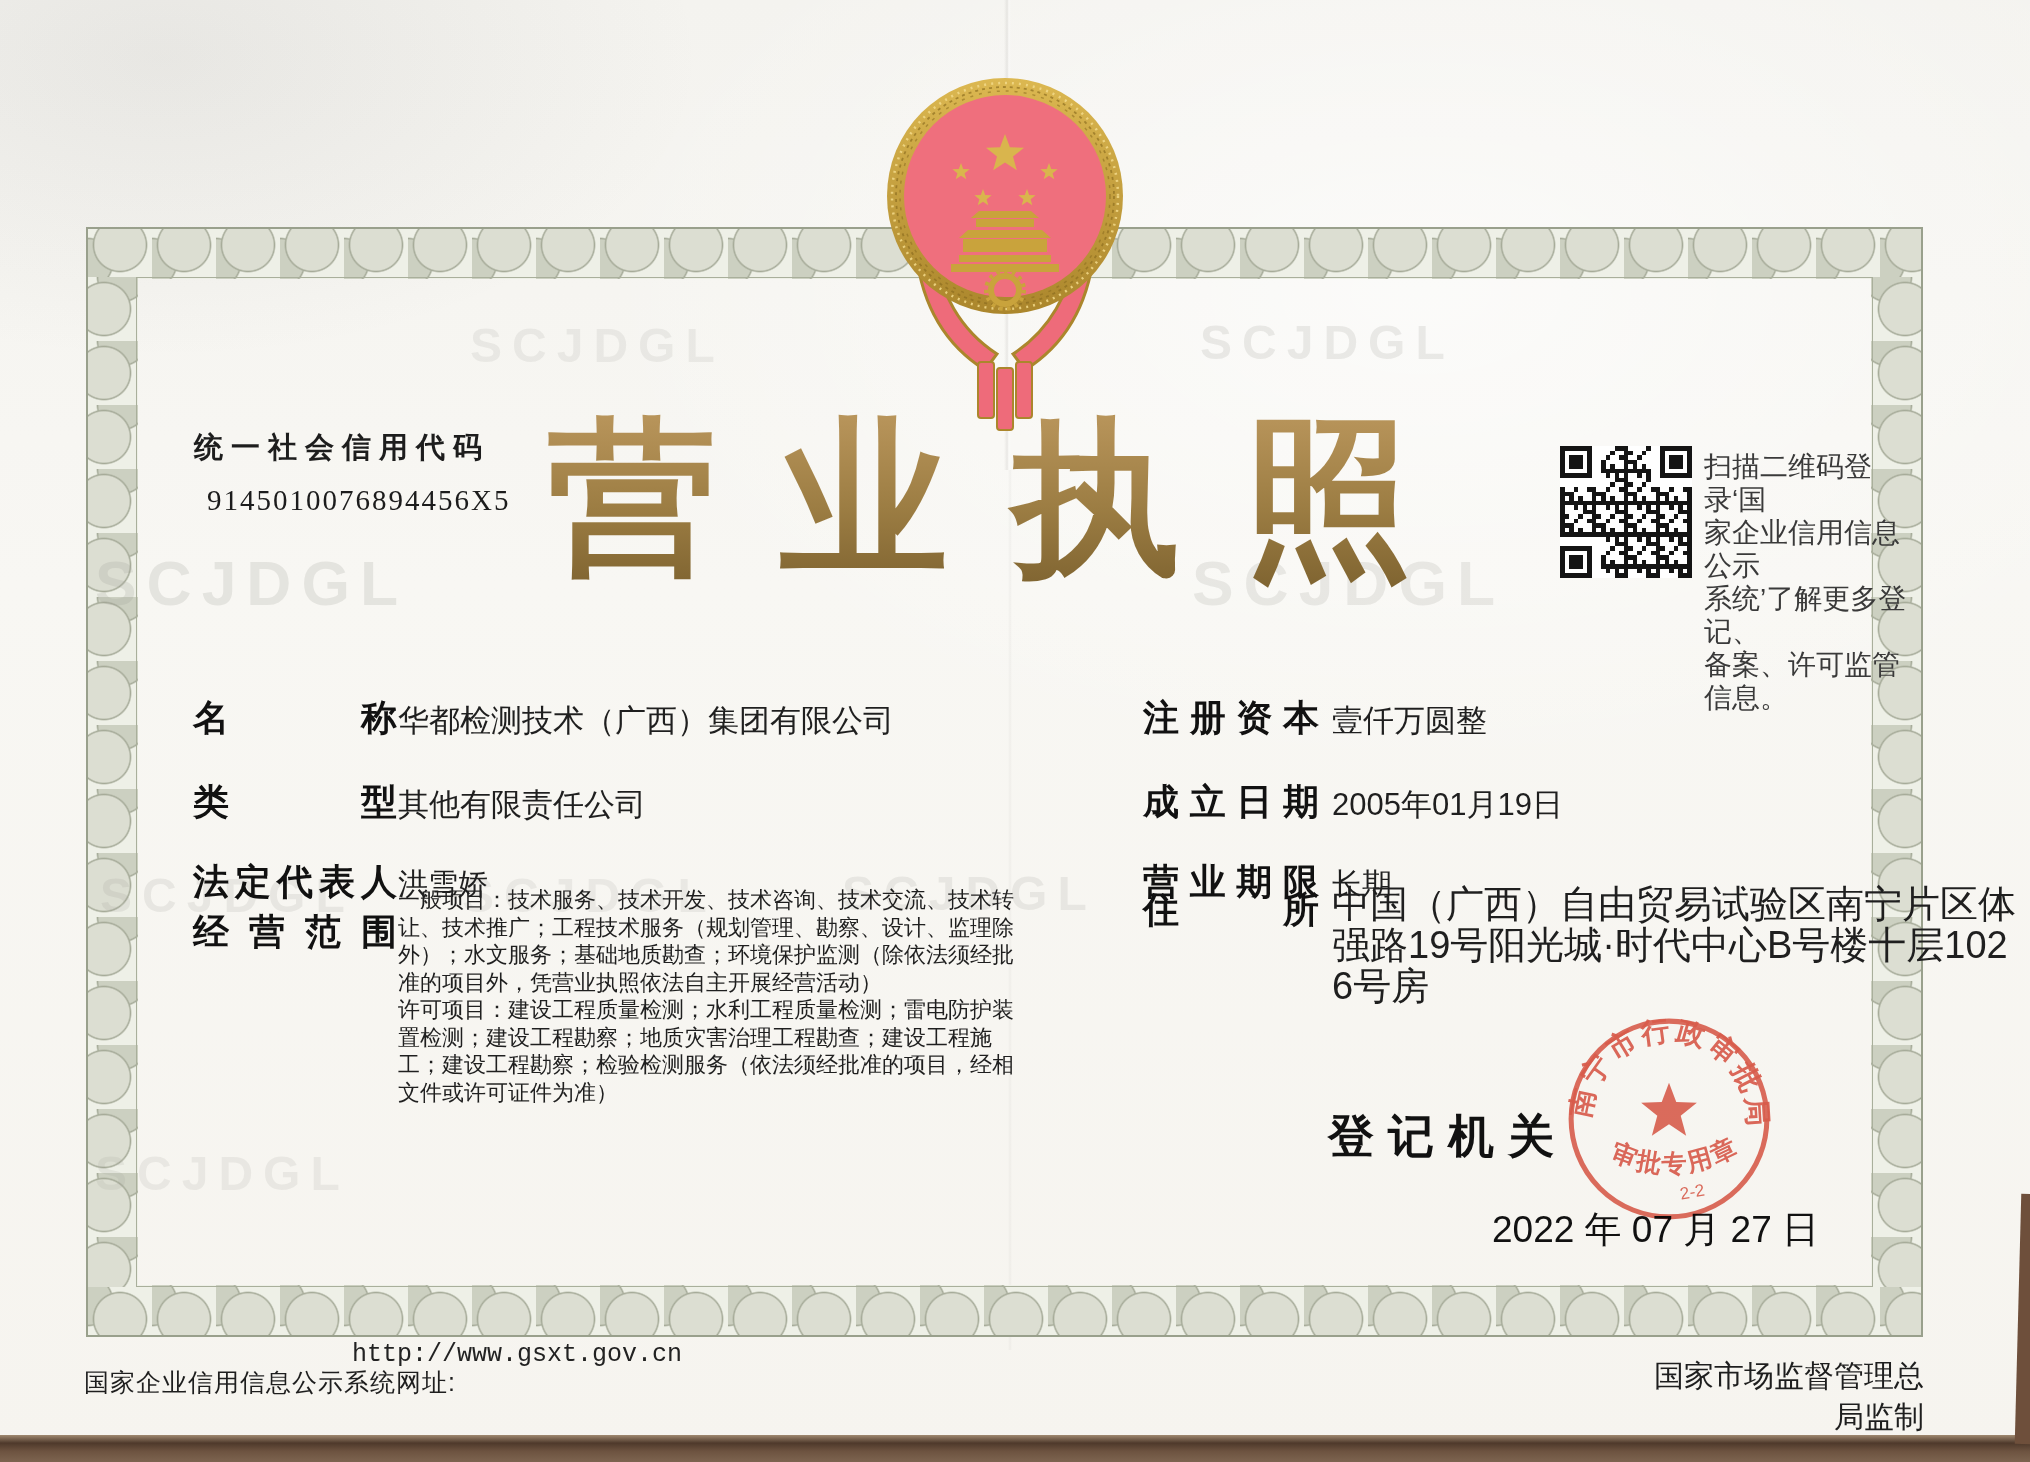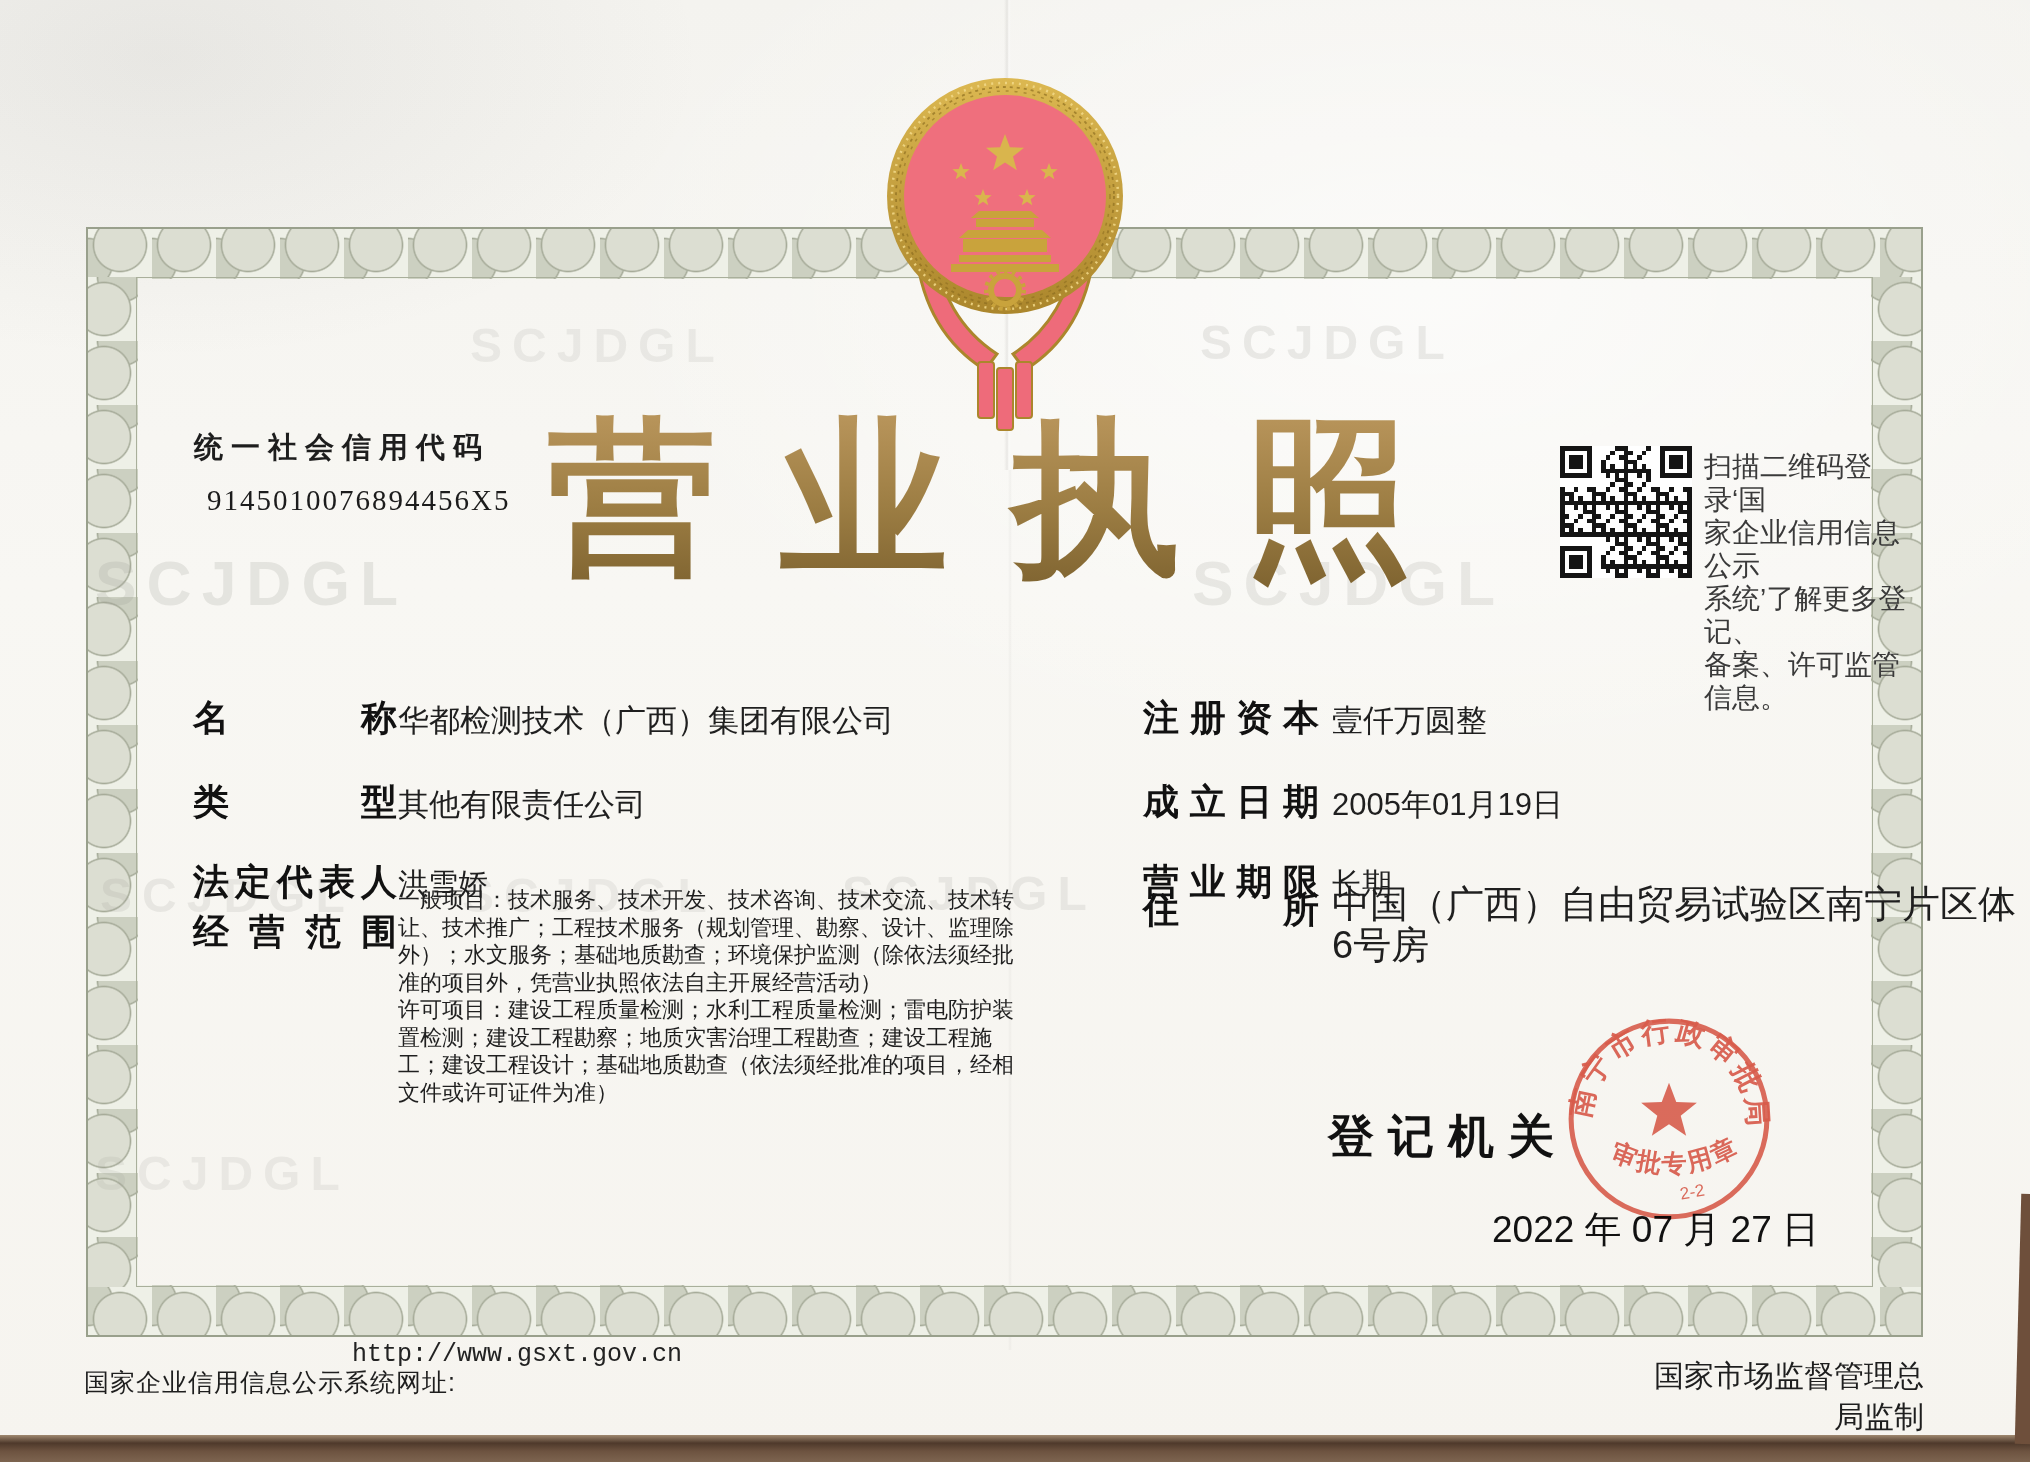--- a/index.html
+++ b/index.html
@@ -495,36 +495,37 @@
   <div class="fvalue" style="left:398px;top:864px;font-size:30px">洪雪娇</div>
 
   <div class="flabel l-l" style="top:908px">经营范围</div>
   <div class="scope">
       <div>一般项目：技术服务、技术开发、技术咨询、技术交流、技术转</div>
       <div>让、技术推广；工程技术服务（规划管理、勘察、设计、监理除</div>
       <div>外）；水文服务；基础地质勘查；环境保护监测（除依法须经批</div>
       <div>准的项目外，凭营业执照依法自主开展经营活动）</div>
       <div>许可项目：建设工程质量检测；水利工程质量检测；雷电防护装</div>
       <div>置检测；建设工程勘察；地质灾害治理工程勘查；建设工程施</div>
-      <div>工；建设工程设计；基础地质勘查（依法须经批准的项目，经相</div>
+      <div>工；建设工程勘察；检验检测服务（依法须经批准的项目，经相</div>
       <div>文件或许可证件为准）</div>
     </div>
 
   <div class="flabel l-r" style="top:694px">注册资本</div>
   <div class="fvalue" style="left:1332px;top:700px">壹仟万圆整</div>
 
   <div class="flabel l-r" style="top:778px">成立日期</div>
   <div class="fvalue" style="left:1332px;top:784px">2005年01月19日</div>
 
   <div class="flabel l-r" style="top:858px">营业期限</div>
   <div class="fvalue" style="left:1332px;top:864px;font-size:30px">长期</div>
 
   <div class="flabel l-r" style="top:886px">住所</div>
   <div class="addr">
       <div>中国（广西）自由贸易试验区南宁片区体</div>
+      <div>强路19号阳光城·时代中心B号楼十层102</div>
       <div>6号房</div>
     </div>
 
   <div class="reg-label">登记机关</div>
   <div class="reg-date">2022 年 07 月 27 日</div>
 
   <div class="stamp">
     <svg width="222" height="222" viewBox="0 0 220 220">
       <circle cx="110" cy="110" r="97" fill="none" stroke="#dc5140" stroke-width="5" opacity=".9"></circle>
       <path id="arcPath" d="M 39.3 143 A 78 78 0 1 1 180.7 143" fill="none"></path>

